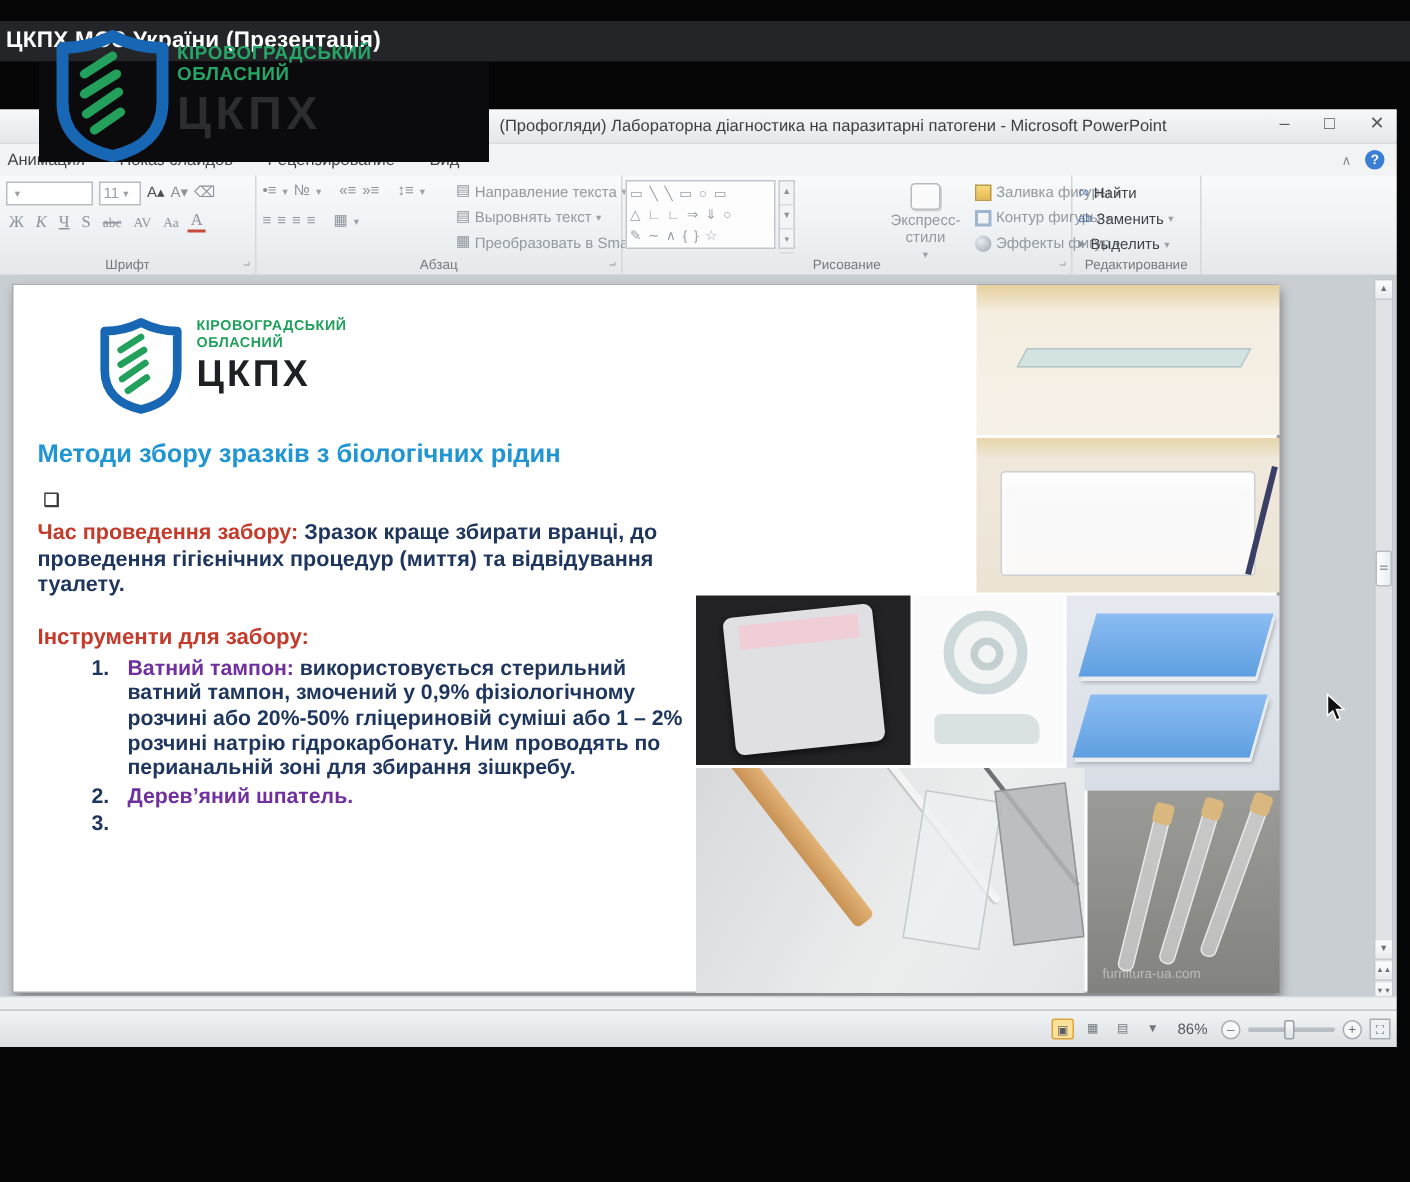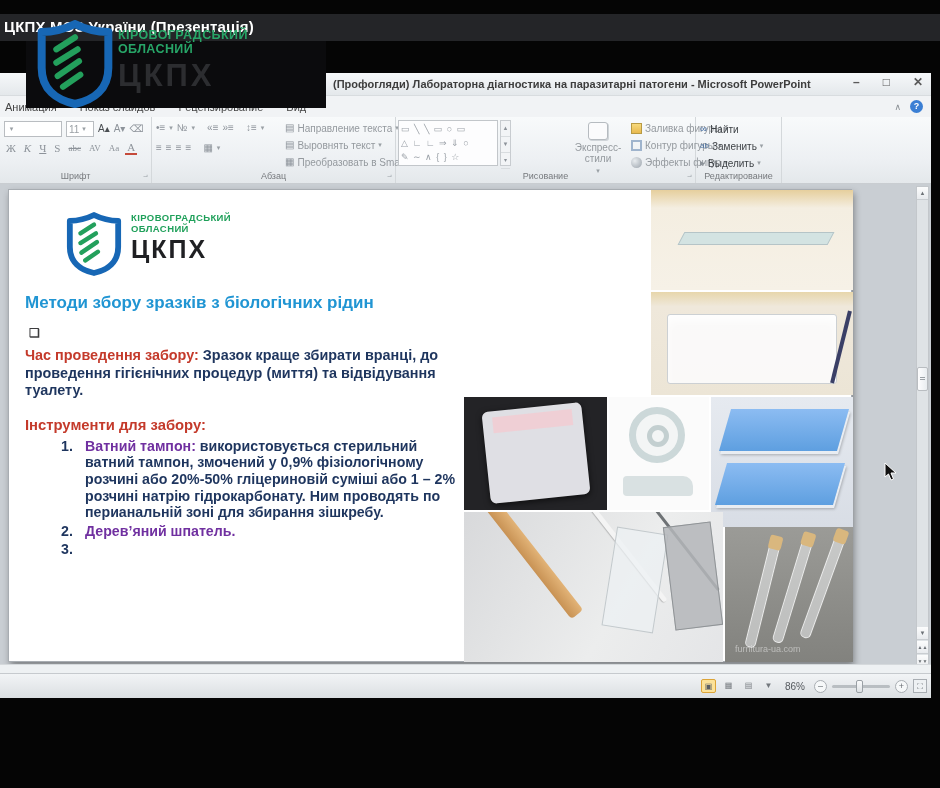--- a/index.html
+++ b/index.html
@@ -14,21 +14,21 @@
   
   .logo-overlay { position:absolute; left:26px; top:18px; width:300px; height:90px; z-index:30; }
   .logo-overlay .backing { position:absolute; left:0; top:23px; width:100%; height:67px; background:#0b0b0d; }
   .logo-overlay svg.shield { position:absolute; left:8px; top:2px; }
   .ov-lines { position:absolute; left:92px; top:10px; }
   .ov-l1,.ov-l2 { color:#27a567; font-weight:bold; font-size:12.5px; letter-spacing:.4px; }
   .ov-l3 { color:#2c2d30; font-weight:bold; font-size:31px; letter-spacing:3px; margin-top:2px; }
 
   
   .ppt { position:absolute; left:0; top:73px; width:931px; height:625px; background:#e9ecef; z-index:10; }
-  .ppt-titlebar { position:relative; height:23px; background:linear-gradient(#f6f8fa,#e4e8eb); border-bottom:1px solid #d8dcdf;font-weight:bold; }
+  .ppt-titlebar { position:relative; height:23px; background:linear-gradient(#f6f8fa,#e4e8eb); border-bottom:1px solid #d8dcdf; }
   .ppt-title { position:absolute; left:333px; top:5px; font-size:11px; color:#3d3d3d; white-space:nowrap; }
   .winbtns { position:absolute; right:8px; top:2px; display:flex; gap:23px; color:#5a5a5a; font-size:12px; }
   .winbtns span { cursor:default; }
   .ppt-tabs { position:relative; display:flex; align-items:center; gap:23px; height:21px; padding:0 8px 0 5px; font-size:11px; color:#444; background:#f1f3f5; }
   .tabs-right { margin-left:auto; display:flex; gap:9px; align-items:center; }
   .tabs-right .collapse { color:#8a8f94; font-size:9px; }
   .helpdot { width:13px; height:13px; border-radius:50%; background:#3b7fd4; color:#fff; font-size:9px; font-weight:bold; text-align:center; line-height:13px; }
 
   .ppt-ribbon { position:relative; display:flex; height:67px; background:linear-gradient(#f8fafb,#edf0f3 65%,#e4e8eb); border-bottom:1px solid #c9cdd1; }
   .rgroup { position:relative; border-right:1px solid #d4d8db; height:100%; }
@@ -156,21 +156,21 @@
       <span>Рецензирование</span>
       <span>Вид</span>
       <span class="tabs-right">
         <span class="collapse">∧</span>
         <span class="helpdot">?</span>
       </span>
     </div>
 
     <div class="ppt-ribbon">
 
-      <div class="rgroup" style="width:152px;">
+      <div class="rgroup" style="width:171px;">
         <div class="rrow" style="top:4px;">
           <span class="combo" style="width:58px;">&nbsp;<span class="caret">▾</span></span>
           <span class="combo" style="width:28px;"><span>11</span>&nbsp;<span class="caret">▾</span></span>
           <span class="icn dark">А▴</span>
           <span class="icn">А▾</span>
           <span class="icn">⌫</span>
         </div>
         <div class="rrow" style="top:24px;">
           <span class="letterbtn">Ж</span>
           <span class="letterbtn" style="font-style:italic;">К</span>

